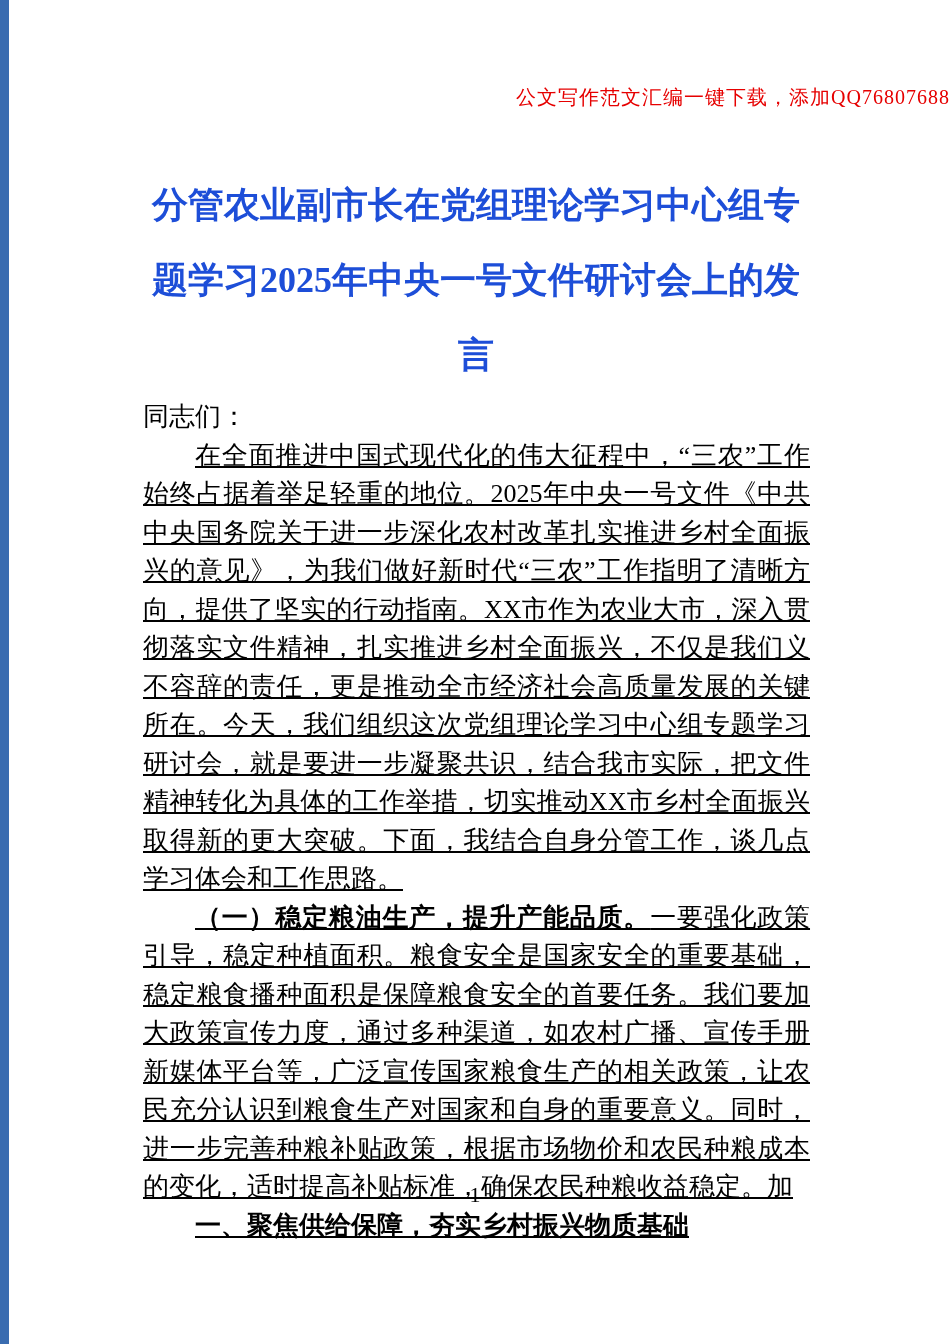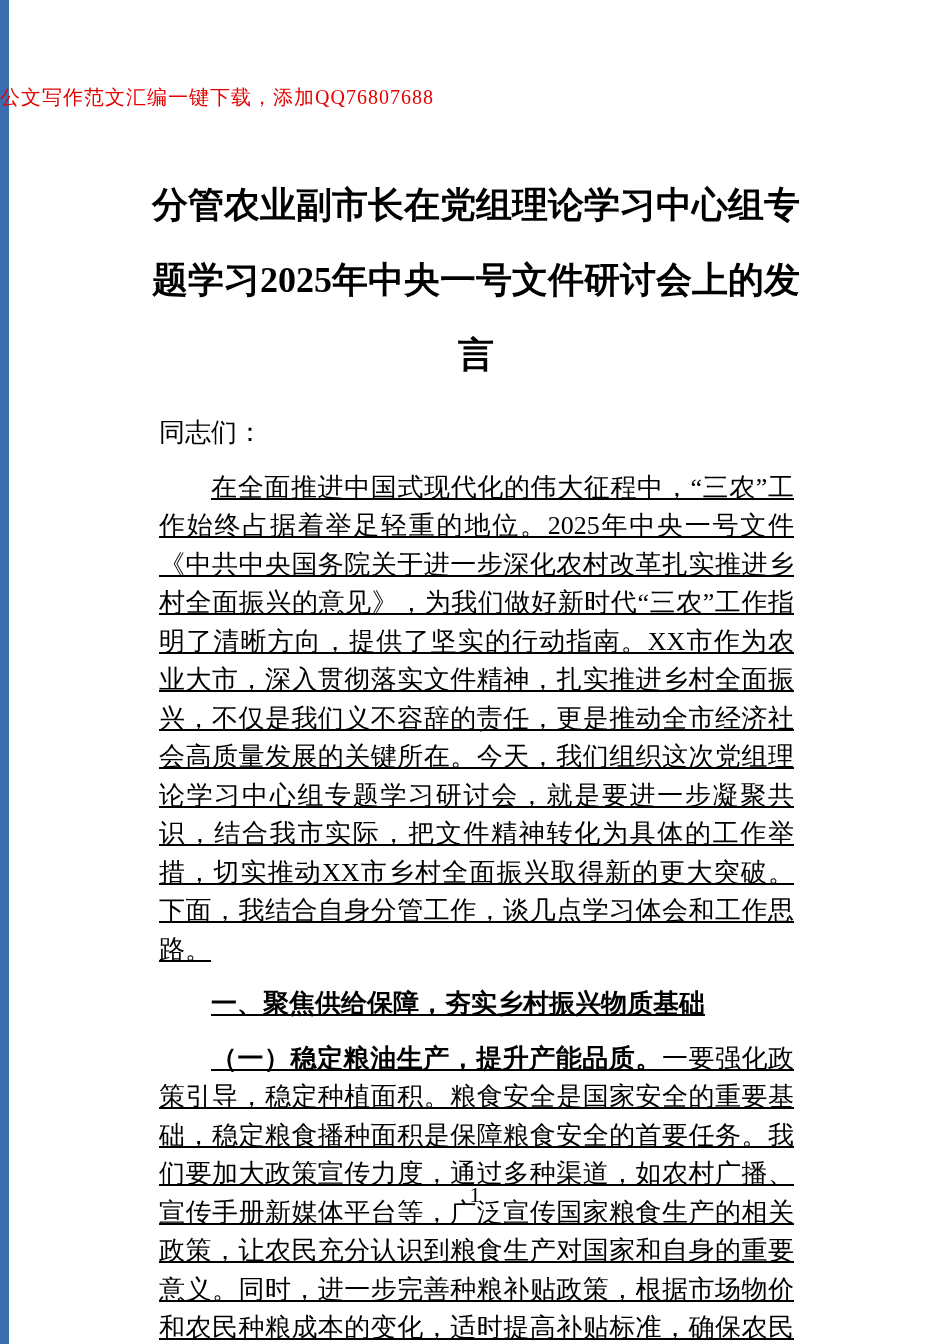--- a/index.html
+++ b/index.html
@@ -22,49 +22,49 @@
     top: 0;
     width: 9px;
     height: 1344px;
     background: #3a6cb0;
   }
   .header-notice {
     position: absolute;
     top: 84px;
     left: 0;
     width: 950px;
-    text-align: left;
+    text-align: right;
     font-size: 20px;
     color: #e60000;
     font-family: "Liberation Serif", "DejaVu Serif", serif;
     letter-spacing: 1px;
   }
   .doc-title {
     position: absolute;
     top: 168px;
     left: 142px;
     width: 668px;
     margin: 0;
     font-size: 36px;
     font-weight: bold;
     line-height: 75px;
     text-align: center;
-    color: #000000;
+    color: #1d4ed8;
   }
   .body-text {
     position: absolute;
     top: 398px;
     left: 143px;
     width: 667px;
     font-size: 26px;
     line-height: 38.5px;
     text-align: justify;
   }
   .body-text p {
-    margin: 16px;
+    margin: 0;
     text-align: justify;
   }
   .body-text p.indent {
     text-indent: 2em;
     text-decoration: underline;
   }
   .bold {
     font-weight: bold;
   }
   .page-number {
@@ -86,20 +86,20 @@
 
   <div class="header-notice">公文写作范文汇编一键下载，添加QQ76807688</div>
 
   <h1 class="doc-title">分管农业副市长在党组理论学习中心组专题学习2025年中央一号文件研讨会上的发言</h1>
 
   <div class="body-text">
     <p class="salutation">同志们：</p>
 
     <p class="indent">在全面推进中国式现代化的伟大征程中，“三农”工作始终占据着举足轻重的地位。2025年中央一号文件《中共中央国务院关于进一步深化农村改革扎实推进乡村全面振兴的意见》，为我们做好新时代“三农”工作指明了清晰方向，提供了坚实的行动指南。XX市作为农业大市，深入贯彻落实文件精神，扎实推进乡村全面振兴，不仅是我们义不容辞的责任，更是推动全市经济社会高质量发展的关键所在。今天，我们组织这次党组理论学习中心组专题学习研讨会，就是要进一步凝聚共识，结合我市实际，把文件精神转化为具体的工作举措，切实推动XX市乡村全面振兴取得新的更大突破。下面，我结合自身分管工作，谈几点学习体会和工作思路。</p>
 
+    <p class="indent"><span class="bold">（一）稳定粮油生产，提升产能品质。</span><span>一要强化政策引导，稳定种植面积。粮食安全是国家安全的重要基础，稳定粮食播种面积是保障粮食安全的首要任务。我们要加大政策宣传力度，通过多种渠道，如农村广播、宣传手册新媒体平台等，广泛宣传国家粮食生产的相关政策，让农民充分认识到粮食生产对国家和自身的重要意义。同时，进一步完善种粮补贴政策，根据市场物价和农民种粮成本的变化，适时提高补贴标准，确保农民种粮收益稳定。加</span></p>
+
     <p class="indent bold">一、聚焦供给保障，夯实乡村振兴物质基础</p>
-
-    <p class="indent"><span class="bold">（一）稳定粮油生产，提升产能品质。</span><span>一要强化政策引导，稳定种植面积。粮食安全是国家安全的重要基础，稳定粮食播种面积是保障粮食安全的首要任务。我们要加大政策宣传力度，通过多种渠道，如农村广播、宣传手册新媒体平台等，广泛宣传国家粮食生产的相关政策，让农民充分认识到粮食生产对国家和自身的重要意义。同时，进一步完善种粮补贴政策，根据市场物价和农民种粮成本的变化，适时提高补贴标准，确保农民种粮收益稳定。加</span></p>
   </div>
 
   <div class="page-number">1</div>
 
 </div>
 
 </body></html>

